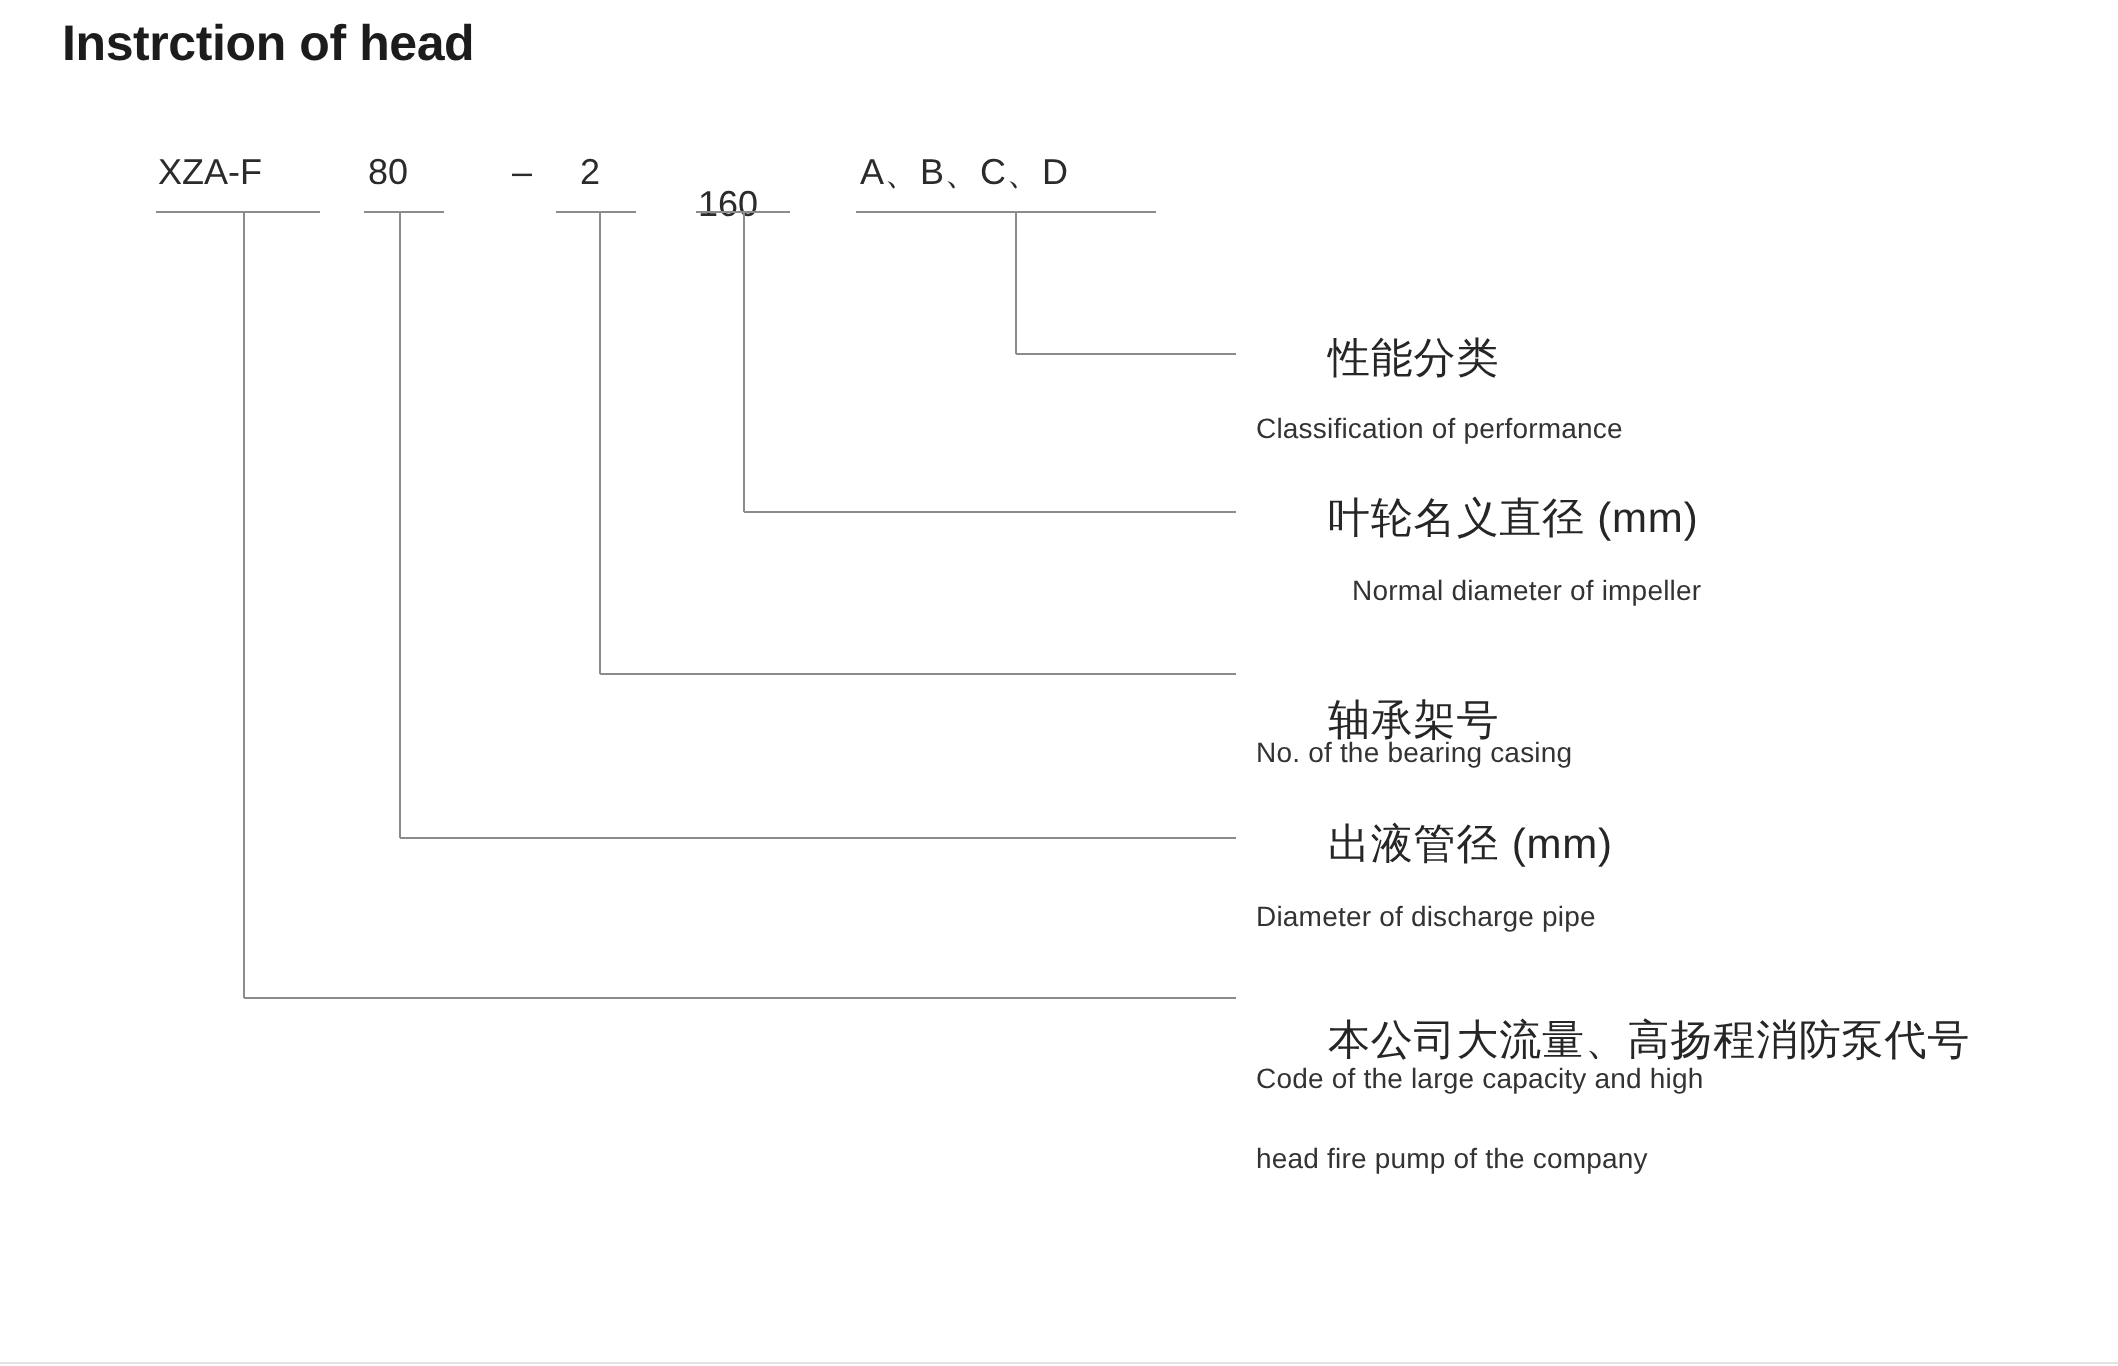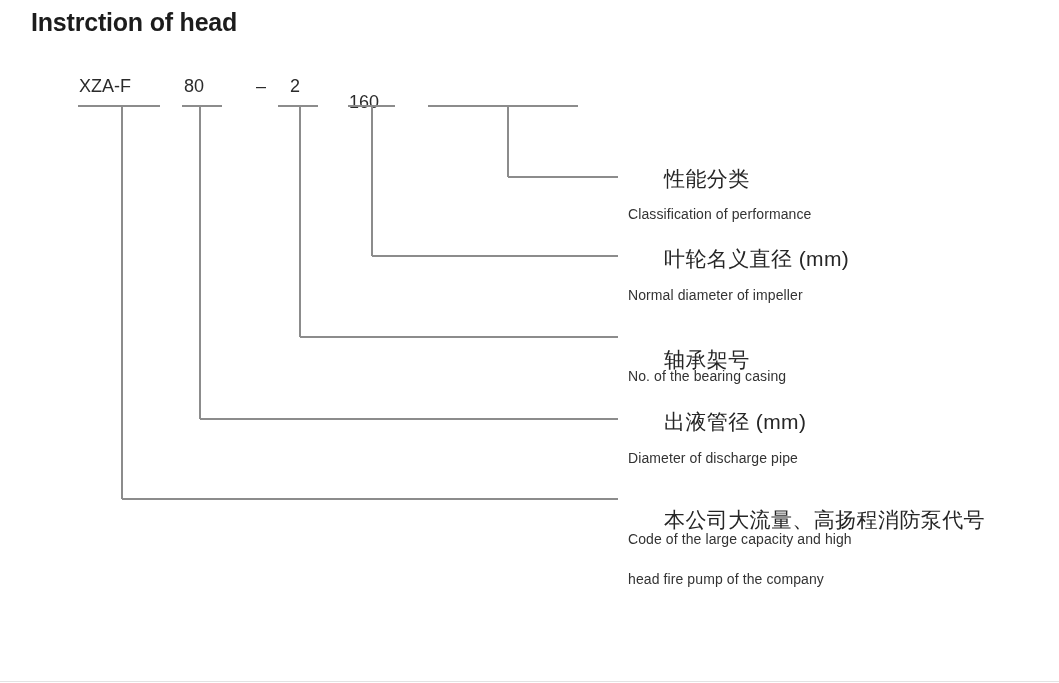--- a/index.html
+++ b/index.html
@@ -83,20 +83,21 @@
 <div id="page">
 
   <div id="title">Instrction of head</div>
 
   <div id="code-row">
       <div class="code-seg" style="left: 79px;">XZA-F</div>
       <div class="code-seg" style="left: 184px;">80</div>
       <div class="code-seg" style="left: 256px;">–</div>
       <div class="code-seg" style="left: 290px;">2</div>
       <div class="code-seg" style="left: 349px; margin-top: 16px;">160</div>
+      <div class="code-seg" style="left: 430px;">A、B、C、D</div>
     </div>
 
   <svg id="leaders" viewBox="0 0 1059 683" width="1059" height="683">
       <line x1="78" y1="106" x2="160" y2="106" stroke="#8c8c8c" stroke-width="1.4" shape-rendering="crispEdges"></line>
       <line x1="122" y1="106" x2="122" y2="499" stroke="#8c8c8c" stroke-width="1.4" shape-rendering="crispEdges"></line>
       <line x1="122" y1="499" x2="618" y2="499" stroke="#8c8c8c" stroke-width="1.4" shape-rendering="crispEdges"></line>
       <line x1="182" y1="106" x2="222" y2="106" stroke="#8c8c8c" stroke-width="1.4" shape-rendering="crispEdges"></line>
       <line x1="200" y1="106" x2="200" y2="419" stroke="#8c8c8c" stroke-width="1.4" shape-rendering="crispEdges"></line>
       <line x1="200" y1="419" x2="618" y2="419" stroke="#8c8c8c" stroke-width="1.4" shape-rendering="crispEdges"></line>
       <line x1="278" y1="106" x2="318" y2="106" stroke="#8c8c8c" stroke-width="1.4" shape-rendering="crispEdges"></line>
@@ -107,21 +108,21 @@
       <line x1="372" y1="256" x2="618" y2="256" stroke="#8c8c8c" stroke-width="1.4" shape-rendering="crispEdges"></line>
       <line x1="428" y1="106" x2="578" y2="106" stroke="#8c8c8c" stroke-width="1.4" shape-rendering="crispEdges"></line>
       <line x1="508" y1="106" x2="508" y2="177" stroke="#8c8c8c" stroke-width="1.4" shape-rendering="crispEdges"></line>
       <line x1="508" y1="177" x2="618" y2="177" stroke="#8c8c8c" stroke-width="1.4" shape-rendering="crispEdges"></line>
     </svg>
 
   <div id="annotations-layer">
       <div class="anno anno-cn" style="top: 165px;">性能分类</div>
       <div class="anno anno-en" style="top: 206px;">Classification of performance</div>
       <div class="anno anno-cn" style="top: 245px;">叶轮名义直径 (mm)</div>
-      <div class="anno anno-en" style="top: 287px;">Normal diameter of impeller</div>
+      <div class="anno anno-en" style="top: 287px; margin-left: 48px;">Normal diameter of impeller</div>
       <div class="anno anno-cn" style="top: 346px;">轴承架号</div>
       <div class="anno anno-en" style="top: 368px;">No.  of the bearing casing</div>
       <div class="anno anno-cn" style="top: 408px; text-align: right;">出液管径 (mm)</div>
       <div class="anno anno-en" style="top: 450px;">Diameter of discharge pipe</div>
       <div class="anno anno-cn" style="top: 506px; text-align: right;">本公司大流量、高扬程消防泵代号</div>
       <div class="anno anno-en" style="top: 531px;">Code of the large capacity and high</div>
       <div class="anno anno-en" style="top: 571px;">head fire pump of the company</div>
     </div>
 
   <div id="bottom-rule"></div>

